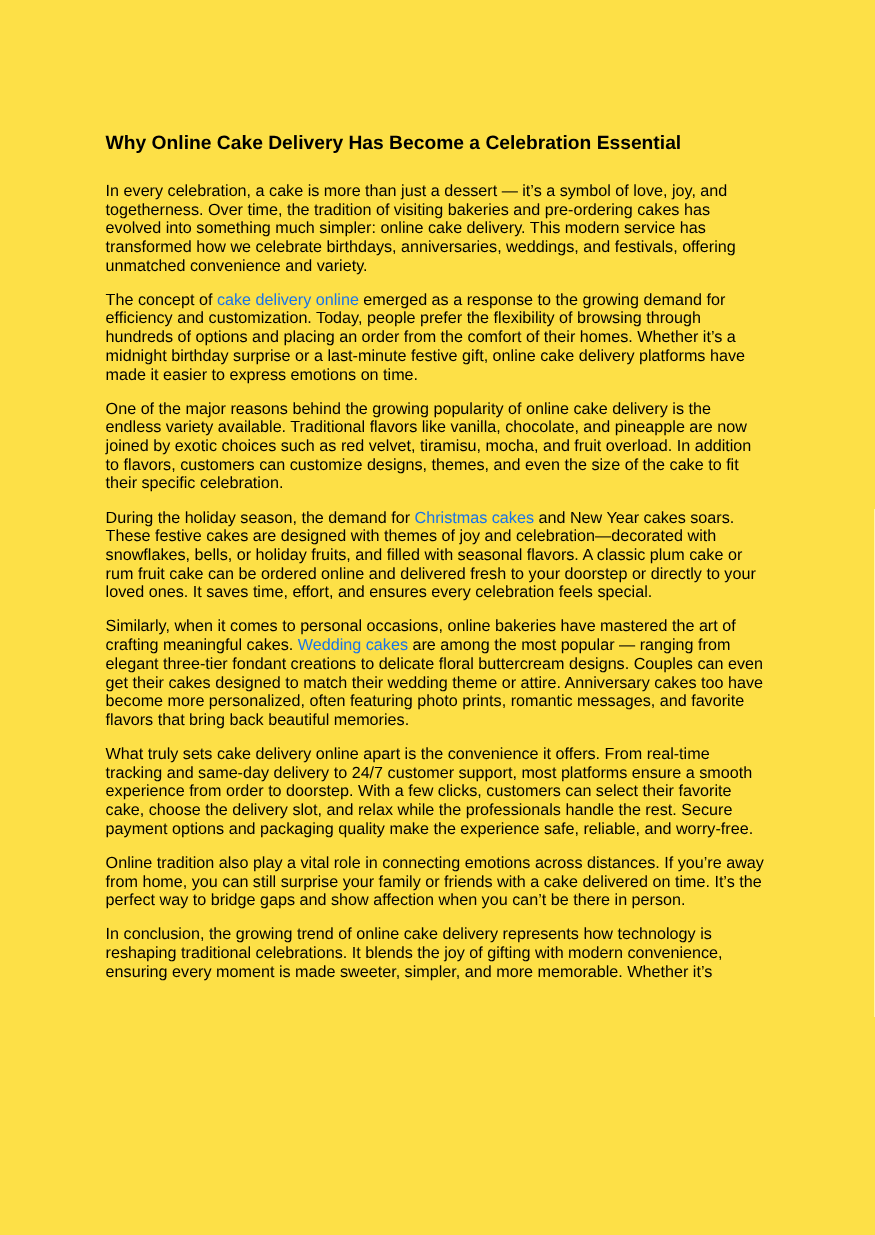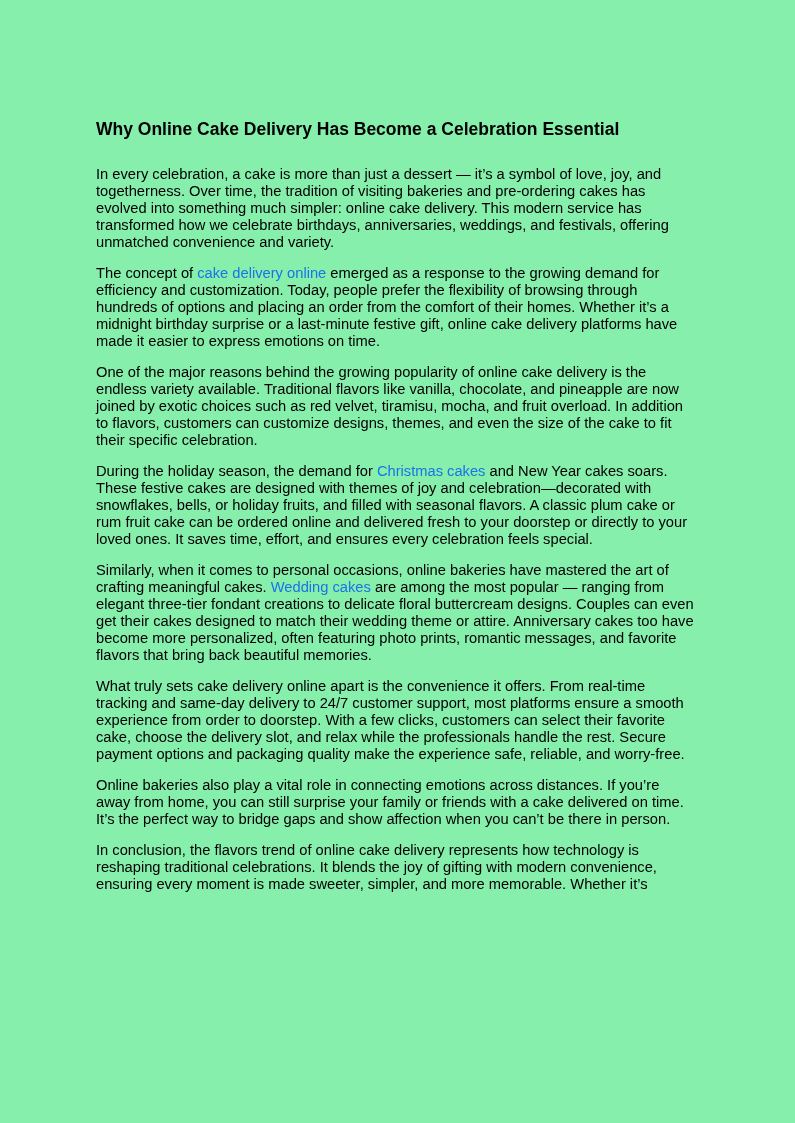--- a/index.html
+++ b/index.html
@@ -5,21 +5,21 @@
   html, body {
     margin: 0;
     padding: 0;
     background: #ffffff;
   }
   .page {
     position: relative;
     width: 795px;
     height: 1123px;
     margin: 0 auto;
-    background: #86efac;
+    background: #fde047;
     box-sizing: border-box;
     padding: 118px 98px 0 96px;
     font-family: "Liberation Sans", "DejaVu Sans", sans-serif;
     color: #000000;
     overflow: hidden;
   }
   h1.doc-title {
     font-size: 17.5px;
     line-height: 22px;
     font-weight: 700;
@@ -54,17 +54,17 @@
   <p class="doc-para"><span>The concept of </span><a class="doc-link">cake delivery online</a><span> emerged as a response to the growing demand for efficiency and customization. Today, people prefer the flexibility of browsing through hundreds of options and placing an order from the comfort of their homes. Whether it’s a midnight birthday surprise or a last-minute festive gift, online cake delivery platforms have made it easier to express emotions on time.</span></p>
 
   <p class="doc-para"><span>One of the major reasons behind the growing popularity of online cake delivery is the endless variety available. Traditional flavors like vanilla, chocolate, and pineapple are now joined by exotic choices such as red velvet, tiramisu, mocha, and fruit overload. In addition to flavors, customers can customize designs, themes, and even the size of the cake to fit their specific celebration.</span></p>
 
   <p class="doc-para"><span>During the holiday season, the demand for </span><a class="doc-link">Christmas cakes</a><span> and New Year cakes soars. These festive cakes are designed with themes of joy and celebration—decorated with snowflakes, bells, or holiday fruits, and filled with seasonal flavors. A classic plum cake or rum fruit cake can be ordered online and delivered fresh to your doorstep or directly to your loved ones. It saves time, effort, and ensures every celebration feels special.</span></p>
 
   <p class="doc-para"><span>Similarly, when it comes to personal occasions, online bakeries have mastered the art of crafting meaningful cakes. </span><a class="doc-link">Wedding cakes</a><span> are among the most popular — ranging from elegant three-tier fondant creations to delicate floral buttercream designs. Couples can even get their cakes designed to match their wedding theme or attire. Anniversary cakes too have become more personalized, often featuring photo prints, romantic messages, and favorite flavors that bring back beautiful memories.</span></p>
 
   <p class="doc-para"><span>What truly sets cake delivery online apart is the convenience it offers. From real-time tracking and same-day delivery to 24/7 customer support, most platforms ensure a smooth experience from order to doorstep. With a few clicks, customers can select their favorite cake, choose the delivery slot, and relax while the professionals handle the rest. Secure payment options and packaging quality make the experience safe, reliable, and worry-free.</span></p>
 
-  <p class="doc-para"><span>Online bakeries also play a vital role in connecting emotions across distances. If you’re away from home, you can still surprise your family or friends with a cake delivered on time. It’s the perfect way to bridge gaps and show affection when you can’t be there in person.</span></p>
+  <p class="doc-para"><span>Online tradition also play a vital role in connecting emotions across distances. If you’re away from home, you can still surprise your family or friends with a cake delivered on time. It’s the perfect way to bridge gaps and show affection when you can’t be there in person.</span></p>
 
-  <p class="doc-para"><span>In conclusion, the flavors trend of online cake delivery represents how technology is reshaping traditional celebrations. It blends the joy of gifting with modern convenience, ensuring every moment is made sweeter, simpler, and more memorable. Whether it’s</span></p>
+  <p class="doc-para"><span>In conclusion, the growing trend of online cake delivery represents how technology is reshaping traditional celebrations. It blends the joy of gifting with modern convenience, ensuring every moment is made sweeter, simpler, and more memorable. Whether it’s</span></p>
 
 </div>
 
 </body></html>

